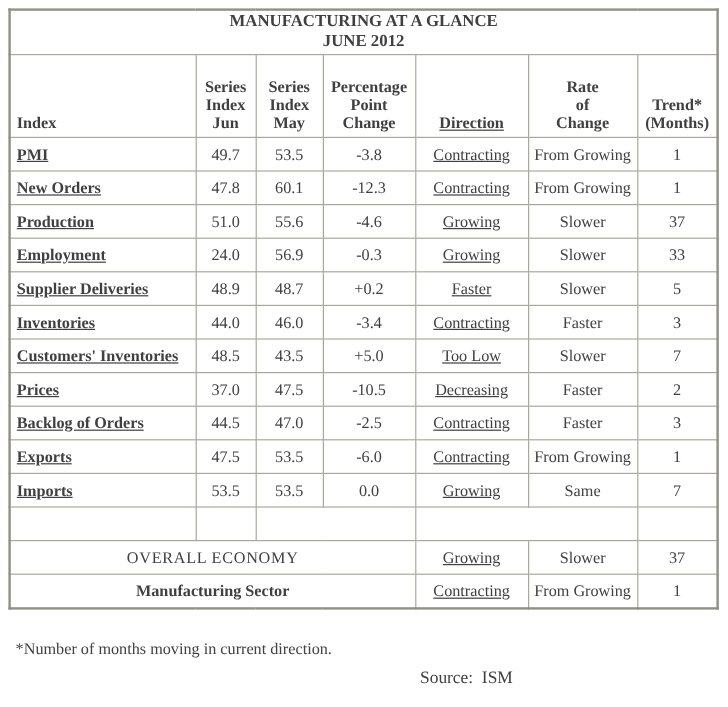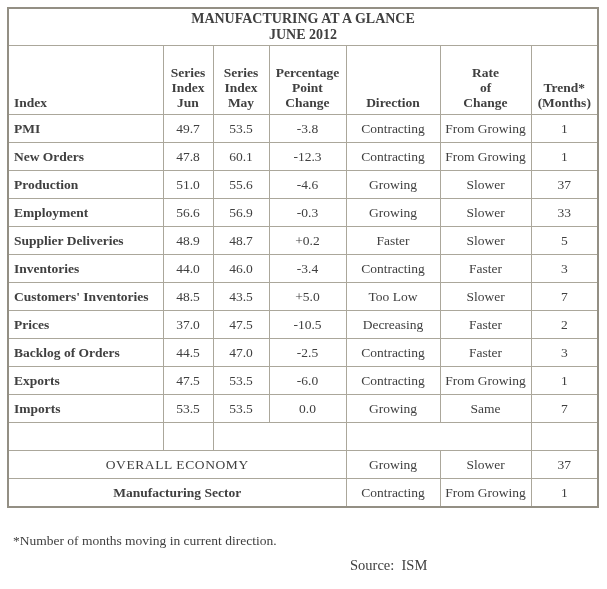--- a/index.html
+++ b/index.html
@@ -52,23 +52,24 @@
   tr.data td {
     height: 27px;
     font-size: 13.5px;
     text-align: center;
     vertical-align: middle;
   }
   tr.data td.lbl {
     text-align: left;
     padding-left: 5px;
     font-weight: bold;
-  }
-  
-  td.nbr { border-right-style: hidden; }
+    text-decoration: underline;
+  }
+  
+  td.nbr { border-right-style: hidden; text-decoration: underline; }
   td.nbl { border-left-style: hidden; }
   
   td.overall {
     font-size: 14px;
     letter-spacing: 0.6px;
     text-align: center;
     margin-left: 35px;
   }
   td.mfgsector {
     font-weight: bold;
@@ -153,21 +154,21 @@
         <td class="lbl">Production</td>
         <td>51.0</td>
         <td>55.6</td>
         <td>-4.6</td>
         <td class="nbr">Growing</td>
         <td class="nbl">Slower</td>
         <td>37</td>
       </tr>
       <tr class="data">
         <td class="lbl">Employment</td>
-        <td>56.6</td>
+        <td>24.0</td>
         <td>56.9</td>
         <td>-0.3</td>
         <td class="nbr">Growing</td>
         <td class="nbl">Slower</td>
         <td>33</td>
       </tr>
       <tr class="data">
         <td class="lbl">Supplier Deliveries</td>
         <td>48.9</td>
         <td>48.7</td>

